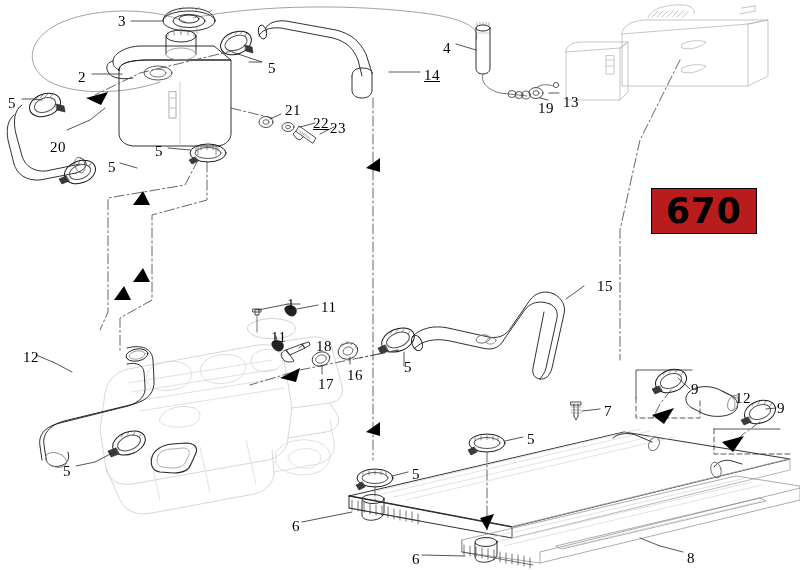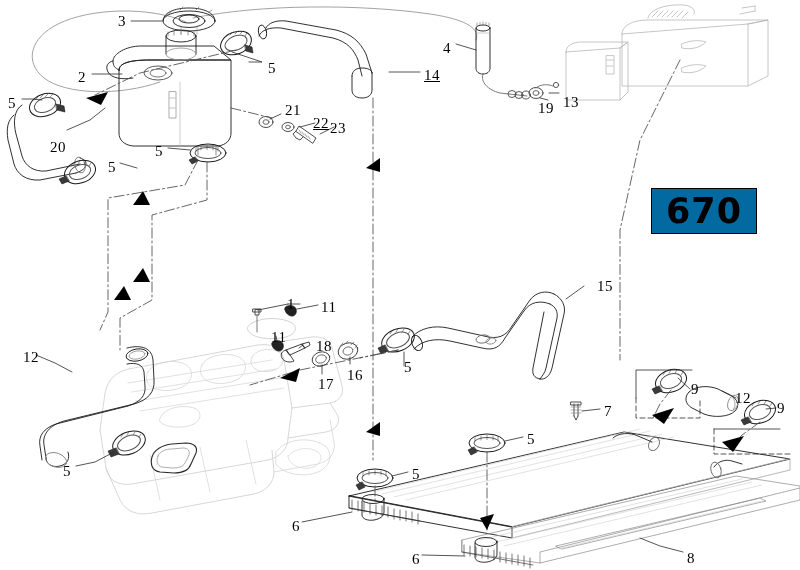--- a/index.html
+++ b/index.html
@@ -21,21 +21,21 @@
     color:#000000;
     line-height:1;
     white-space:nowrap;
     letter-spacing:0.5px;
   }
   #model-badge{
     position:absolute;
     left:651px;top:188px;
     width:104px;height:44px;
     border:1.5px solid #000;
-    background:#0369a1;
+    background:#b91c1c;
     display:flex;align-items:center;justify-content:center;
   }
   #model-badge span{
     font-family:"DejaVu Sans", sans-serif;
     font-weight:bold;
     font-size:35px;
     letter-spacing:1px;
     color:#000;
     line-height:1;
   }

